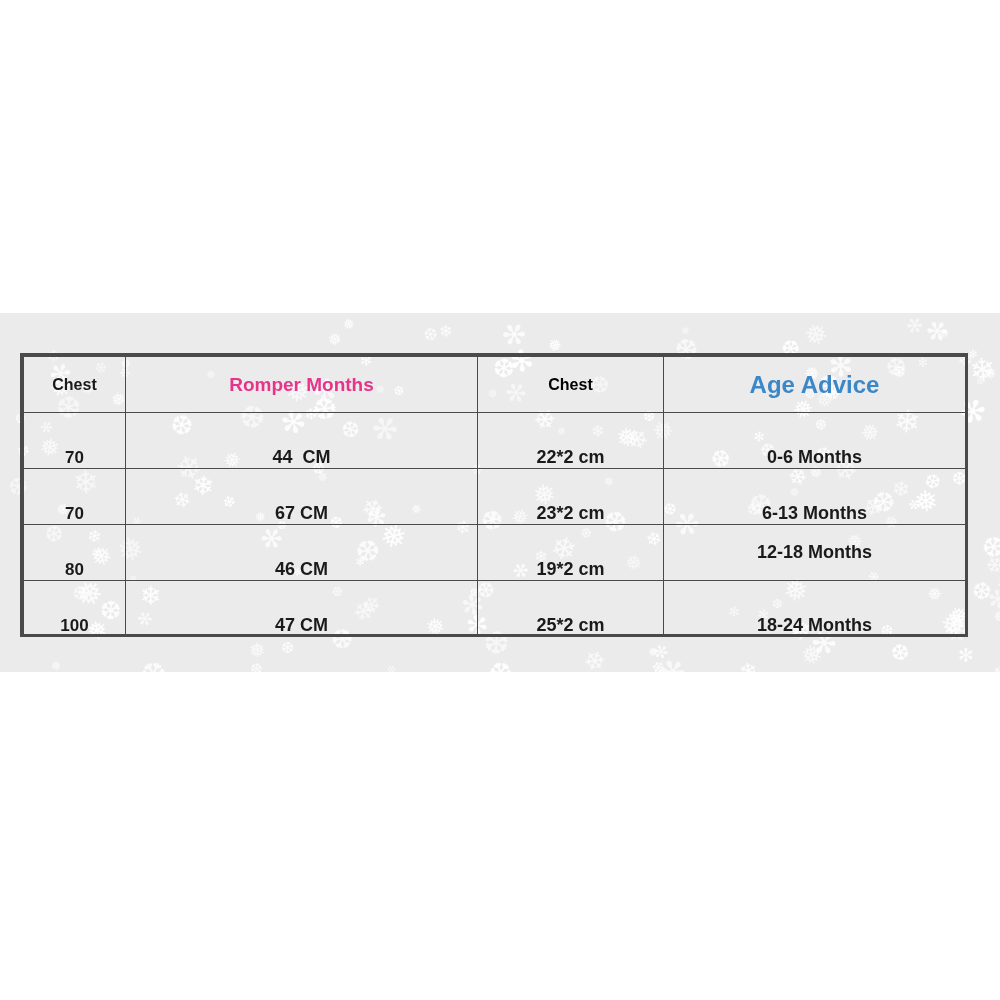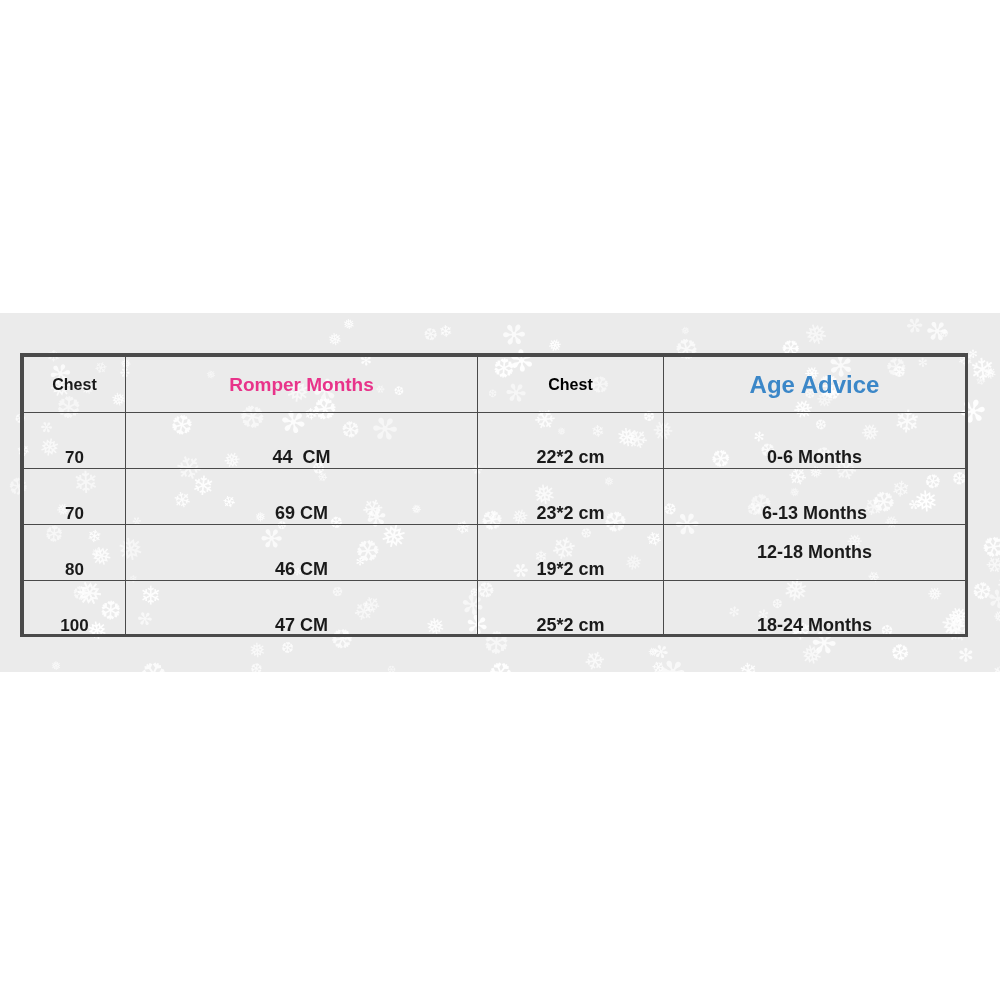--- a/index.html
+++ b/index.html
@@ -324,21 +324,21 @@
 
         <tr>
           <td class="cell cell-size">70</td>
           <td class="cell"><span>44</span><span class="gap"></span> <span>CM</span></td>
           <td class="cell">22*2 cm</td>
           <td class="cell">0-6 Months</td>
         </tr>
 
         <tr>
           <td class="cell cell-size">70</td>
-          <td class="cell"><span>69</span> <span>CM</span></td>
+          <td class="cell"><span>67</span> <span>CM</span></td>
           <td class="cell">23*2 cm</td>
           <td class="cell">6-13 Months</td>
         </tr>
 
         <tr>
           <td class="cell cell-size">80</td>
           <td class="cell"><span>46</span> <span>CM</span></td>
           <td class="cell">19*2 cm</td>
           <td class="cell cell-raised">12-18 Months</td>
         </tr>

